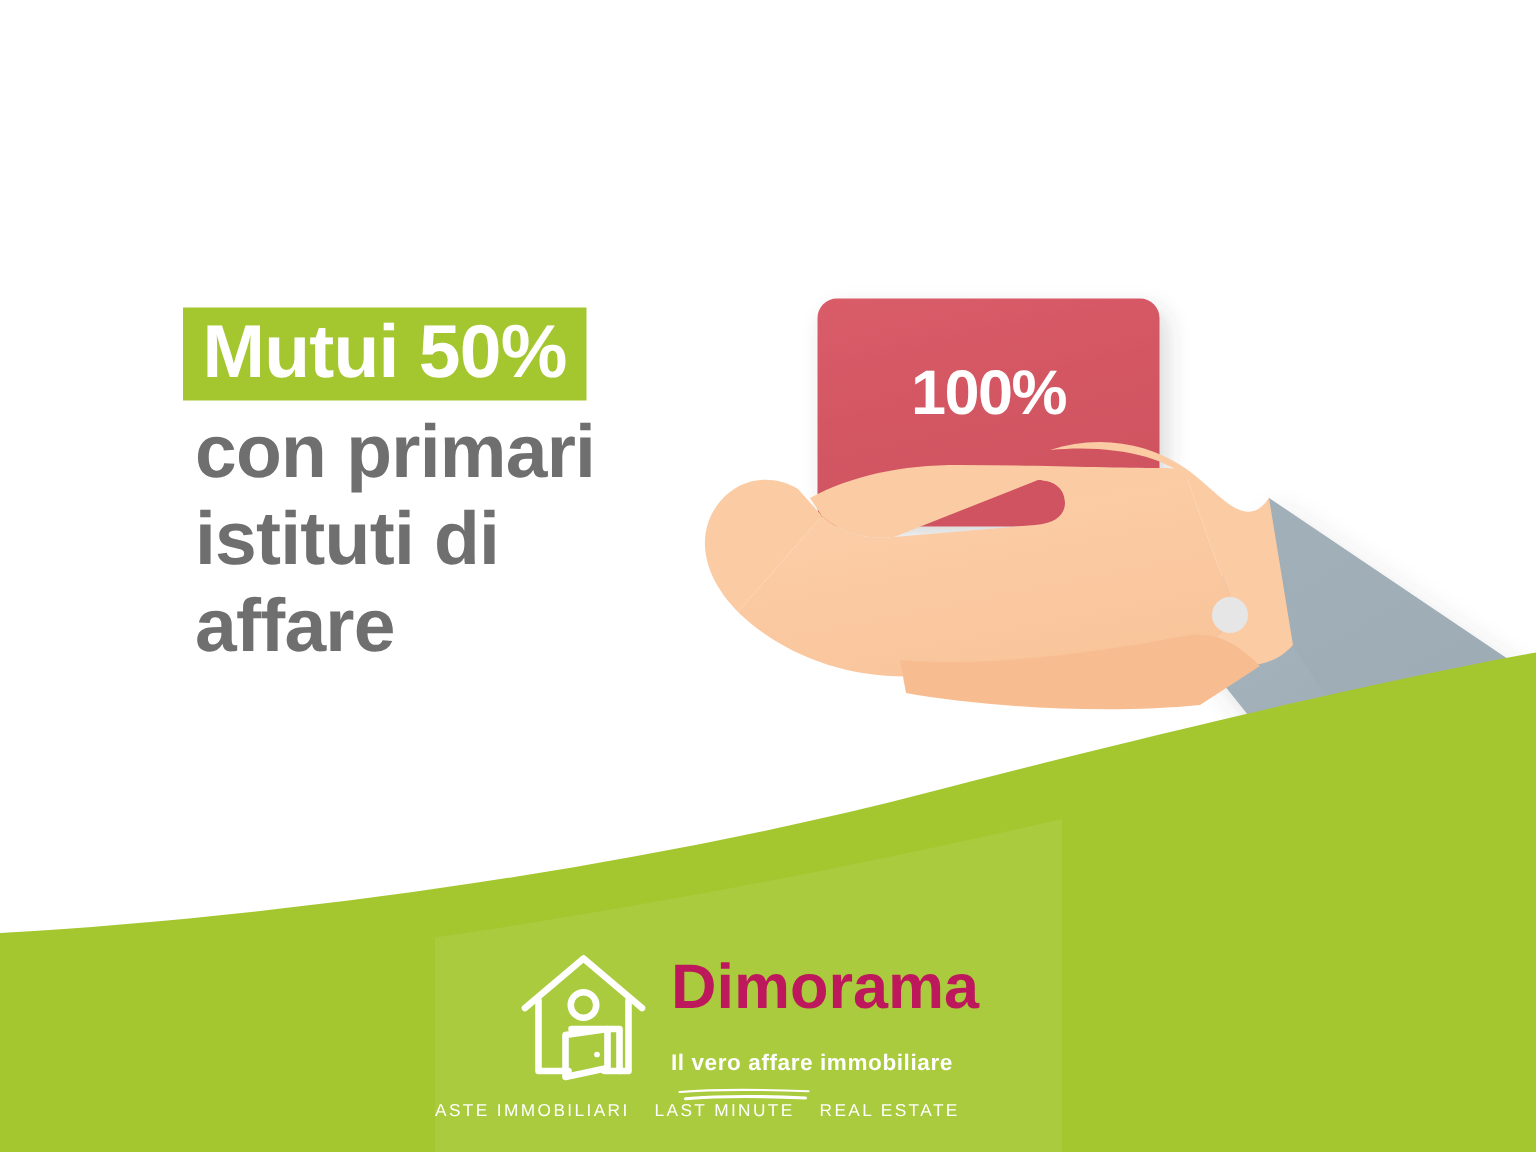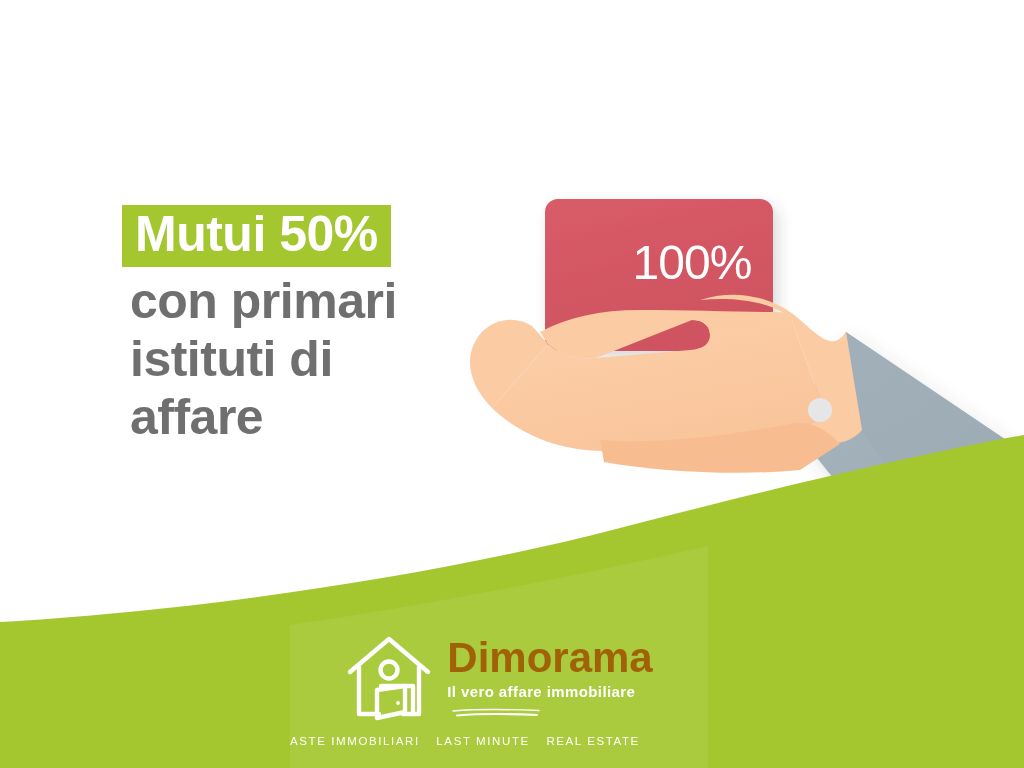--- a/index.html
+++ b/index.html
@@ -72,33 +72,33 @@
     width: 88px;
     height: 92px;
     flex: 0 0 auto;
     margin-top: 4px;
   }
   #logo-words {
     margin-left: 14px;
     padding-top: 6px;
   }
   #brand-name {
-    color: #a16207;
+    color: #be185d;
     font-size: 42px;
     font-weight: bold;
     letter-spacing: 0px;
     line-height: 44px;
   }
   #brand-tagline {
     color: #ffffff;
     font-size: 15px;
     font-weight: bold;
     letter-spacing: 0.4px;
     line-height: 20px;
-    margin-top: 2px;
+    margin-top: 19px;
   }
   #tagline-underline {
     margin-top: 6px;
     margin-left: 4px;
     width: 92px;
     height: 10px;
   }
   #services-line {
     position: absolute;
     left: 0;
@@ -207,22 +207,22 @@
     <div class="hl-line">
       <span class="hl-highlight">Mutui 50%</span>
     </div>
     <div class="hl-line hl-plain">con primari</div>
     <div class="hl-line hl-plain">istituti di</div>
     <div class="hl-line hl-plain">affare</div>
   </div>
 
   <div style="position:absolute; left:545px; top:199px; width:228px; height:152px;
               display:flex; align-items:center; justify-content:center;
-              color:#ffffff; font-size:48px; font-weight:normal; letter-spacing:-1px;
-              padding-bottom:26px; box-sizing:border-box;margin-left:33px;">100%</div>
+              color:#ffffff; font-size:42px; font-weight:bold; letter-spacing:-1px;
+              padding-bottom:26px; box-sizing:border-box;">100%</div>
 
   <div id="logo-block">
 
     <div id="logo-row">
 
       <svg id="house-icon" viewBox="0 0 88 92">
         <g fill="none" stroke="#ffffff" stroke-width="4.4" stroke-linecap="round" stroke-linejoin="round">
 
           <path d="M 5,38 L 44,5 L 83,38"></path>
 

